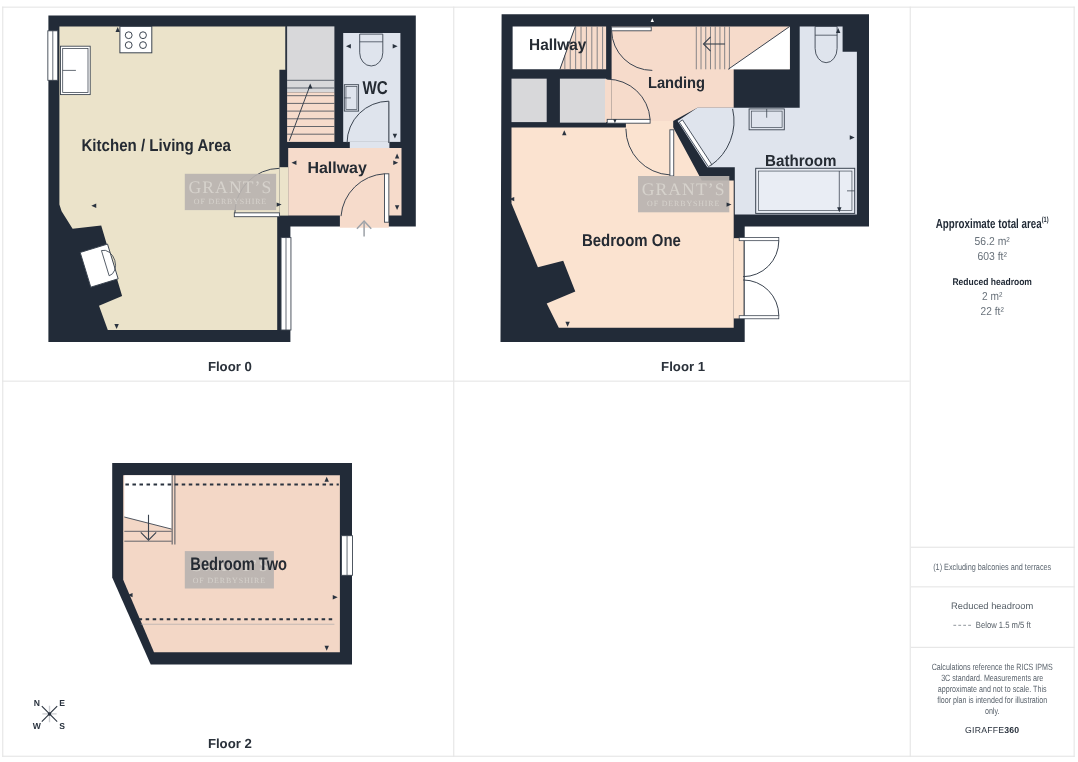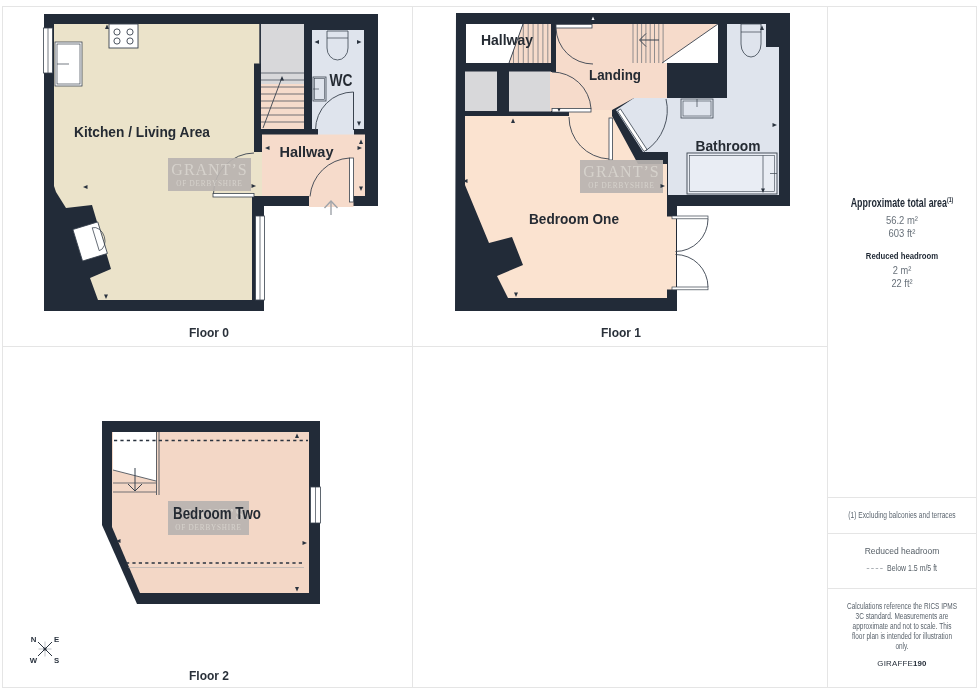--- a/index.html
+++ b/index.html
@@ -211,13 +211,13 @@
 <div class="txt" style="left:812px;top:195.5px;width:180px;font-size:12px;font-weight:bold;color:#1f2834;transform:scaleX(0.74)">Approximate total area<span style="font-size:7px;vertical-align:super">(1)</span></div>
 <div class="txt" style="left:812px;top:213.5px;width:180px;font-size:10.5px;color:#68717a;transform:scaleX(0.9)">56.2 m²</div>
 <div class="txt" style="left:812px;top:226.5px;width:180px;font-size:10.5px;color:#68717a;transform:scaleX(0.9)">603 ft²</div>
 <div class="txt" style="left:812px;top:250.5px;width:180px;font-size:8.8px;font-weight:bold;color:#1f2834;transform:scaleX(0.88)">Reduced headroom</div>
 <div class="txt" style="left:812px;top:263.5px;width:180px;font-size:10.5px;color:#68717a;transform:scaleX(0.88)">2 m²</div>
 <div class="txt" style="left:812px;top:277px;width:180px;font-size:10.5px;color:#68717a;transform:scaleX(0.88)">22 ft²</div>
 <div class="txt" style="left:812px;top:509.5px;width:180px;font-size:8.3px;color:#5c6670;transform:scaleX(0.8)">(1) Excluding balconies and terraces</div>
 <div class="txt" style="left:812px;top:546px;width:180px;font-size:8.5px;color:#555e66">Reduced headroom</div>
 <div class="txt" style="left:812px;top:562.5px;width:180px;font-size:8.3px;color:#555e66;transform:scaleX(0.84)"><span style="display:inline-block;width:19px;border-top:1.4px dashed #a6abb0;vertical-align:middle;margin-right:5px"></span>Below 1.5 m/5 ft</div>
 <div class="txt" style="left:812px;top:600.7px;width:180px;font-size:8.3px;line-height:10px;color:#5a636c;transform:scaleX(0.78)">Calculations reference the RICS IPMS<br>3C standard. Measurements are<br>approximate and not to scale. This<br>floor plan is intended for illustration<br>only.</div>
-<div class="txt" style="left:812px;top:658.5px;width:180px;font-size:7.9px;color:#1f2834;letter-spacing:0.2px">GIRAFFE<b>190</b></div>
+<div class="txt" style="left:812px;top:658.5px;width:180px;font-size:7.9px;color:#1f2834;letter-spacing:0.2px">GIRAFFE<b>360</b></div>
 
 </body></html>

